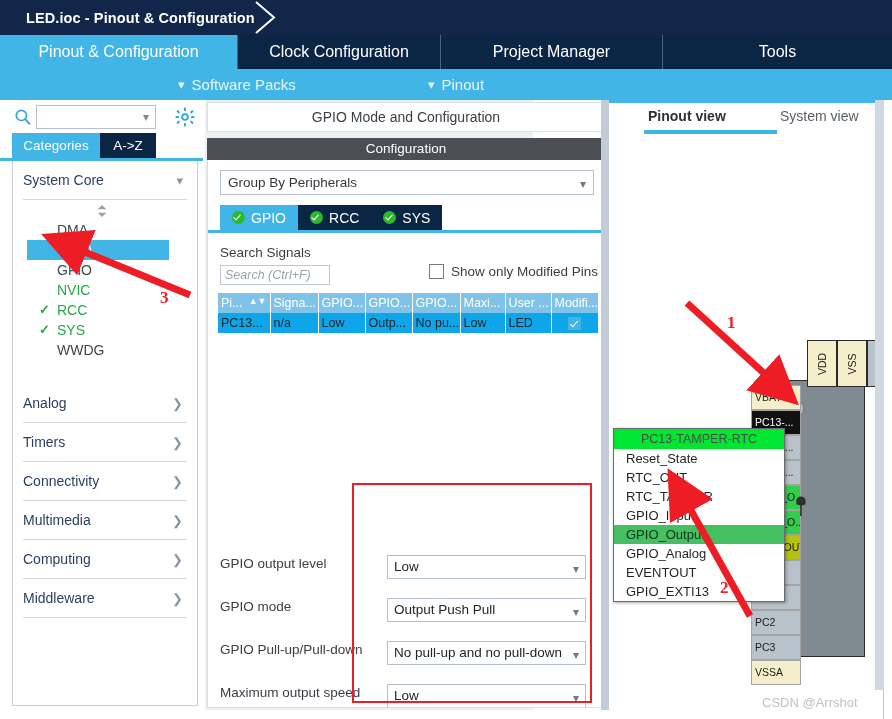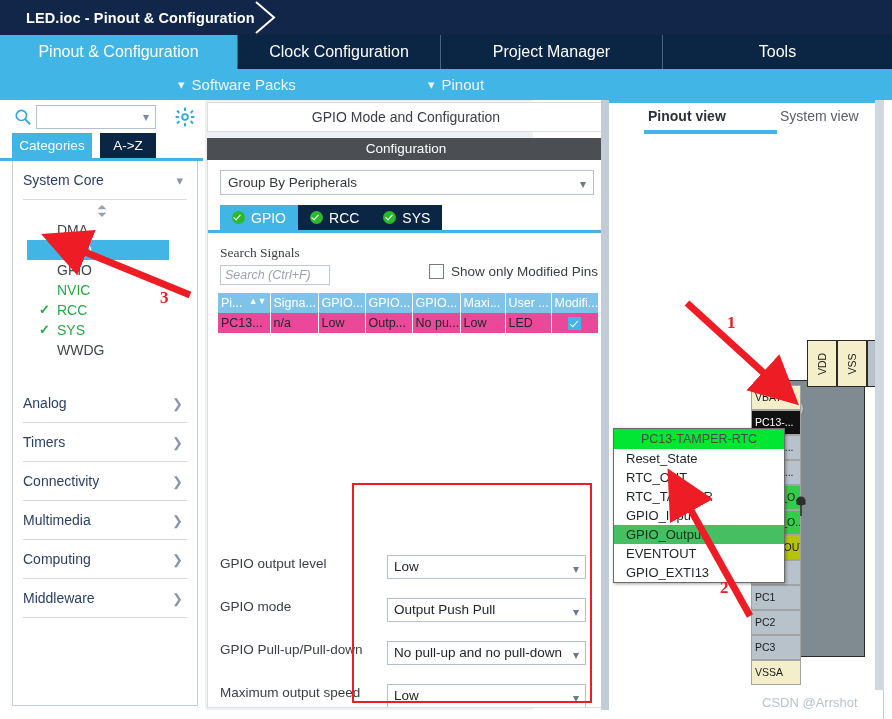--- a/index.html
+++ b/index.html
@@ -79,21 +79,21 @@
   .gear-icon{
     position:absolute;left:175px;top:5px;width:20px;height:20px;
   }
   .cattabs{
     position:absolute;left:12px;top:33px;width:191px;height:25px;
   }
   .cattab{
     position:absolute;top:0;height:25px;line-height:25px;text-align:center;
     font-size:13.5px;color:#ffffff;
   }
-  .cattab.active{left:0;width:80px;background:#41b6e6;}
+  .cattab.active{left:0;width:88px;background:#41b6e6;}
   .cattab.inactive{left:88px;width:56px;background:#0b2545;}
   .catbar-underline{
     position:absolute;left:0;top:58px;width:203px;height:3px;background:#41b6e6;
   }
 
   .treebox{
     position:absolute;left:12px;top:61px;width:186px;height:545px;
     border:1px solid #c7ced6;border-top:none;background:#ffffff;
     box-sizing:border-box;overflow:hidden;
   }
@@ -163,21 +163,21 @@
   }
   .ptab .okc::after{
     content:"";position:absolute;left:3.2px;top:2.3px;width:3px;height:6px;
     border:solid #ffffff;border-width:0 1.6px 1.6px 0;transform:rotate(42deg);
   }
   .ptabs-underline{
     position:absolute;left:0;top:70px;width:396px;height:3px;background:#41b6e6;
   }
 
   .ss-label{
-    position:absolute;left:12px;top:85px;font-size:13.5px;color:#3a3f46;font-family:Liberation Serif, serif;
+    position:absolute;left:12px;top:85px;font-size:13.5px;color:#3a3f46;
   }
   .ss-input{
     position:absolute;left:12px;top:105px;width:110px;height:20px;
     border:1px solid #bfc8d2;box-sizing:border-box;background:#ffffff;
     font-size:12.5px;color:#9aa3ad;font-style:italic;line-height:18px;padding-left:4px;
   }
   .somp{
     position:absolute;left:221px;top:104px;display:flex;align-items:center;gap:7px;
     font-size:13.5px;color:#3a3f46;
   }
@@ -186,21 +186,21 @@
   .pintable{
     position:absolute;left:10px;top:133px;width:380px;
     border-collapse:collapse;table-layout:fixed;
   }
   .pintable th{
     background:#7fc4e8;color:#ffffff;font-weight:normal;font-size:12.5px;
     text-align:left;padding:2px 3px;border-right:1px solid #ffffff;
     white-space:nowrap;overflow:hidden;height:16px;
   }
   .pintable td{
-    background:#ec4899;color:#23272c;font-size:12.5px;
+    background:#0ea5e9;color:#23272c;font-size:12.5px;
     padding:2px 3px;border-right:1px solid #ffffff;
     white-space:nowrap;overflow:hidden;height:16px;margin-top:28px;
   }
   .pintable .sortarrow{float:right;color:#ffffff;font-size:9px;}
   .chk-on{
     width:13px;height:13px;background:#41b6e6;display:inline-block;position:relative;
     vertical-align:middle;
   }
   .chk-on::after{
     content:"";position:absolute;left:3.6px;top:1.8px;width:3.2px;height:7px;
@@ -611,20 +611,21 @@
         <path d="M2.4 8.4 L11.6 8.4" stroke="#2f2f2f" stroke-width="2.2"></path>
       </svg>
 
       <div class="ctxmenu">
         <div class="ctx-title">PC13-TAMPER-RTC</div>
         <div class="ctxitem">Reset_State</div>
         <div class="ctxitem">RTC_OUT</div>
         <div class="ctxitem">RTC_TAMPER</div>
         <div class="ctxitem">GPIO_Input</div>
         <div class="ctxitem sel">GPIO_Output</div>
+        <div class="ctxitem">GPIO_Analog</div>
         <div class="ctxitem">EVENTOUT</div>
         <div class="ctxitem">GPIO_EXTI13</div>
       </div>
 
     </div>
 
     <div class="rp-innerline"></div>
 
   </div>
 

